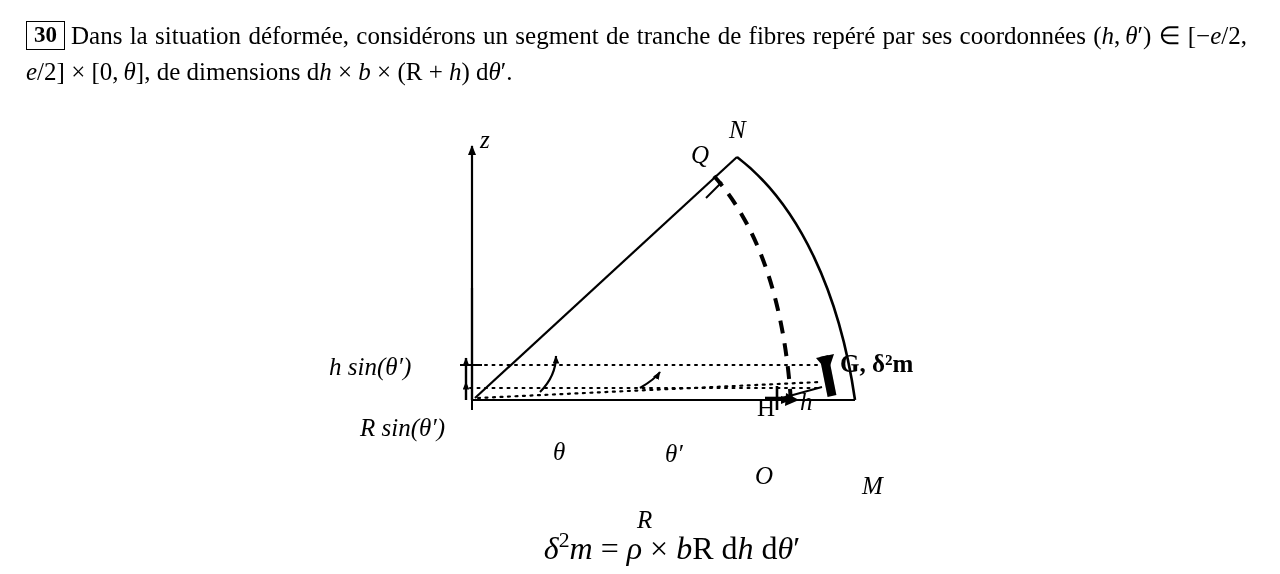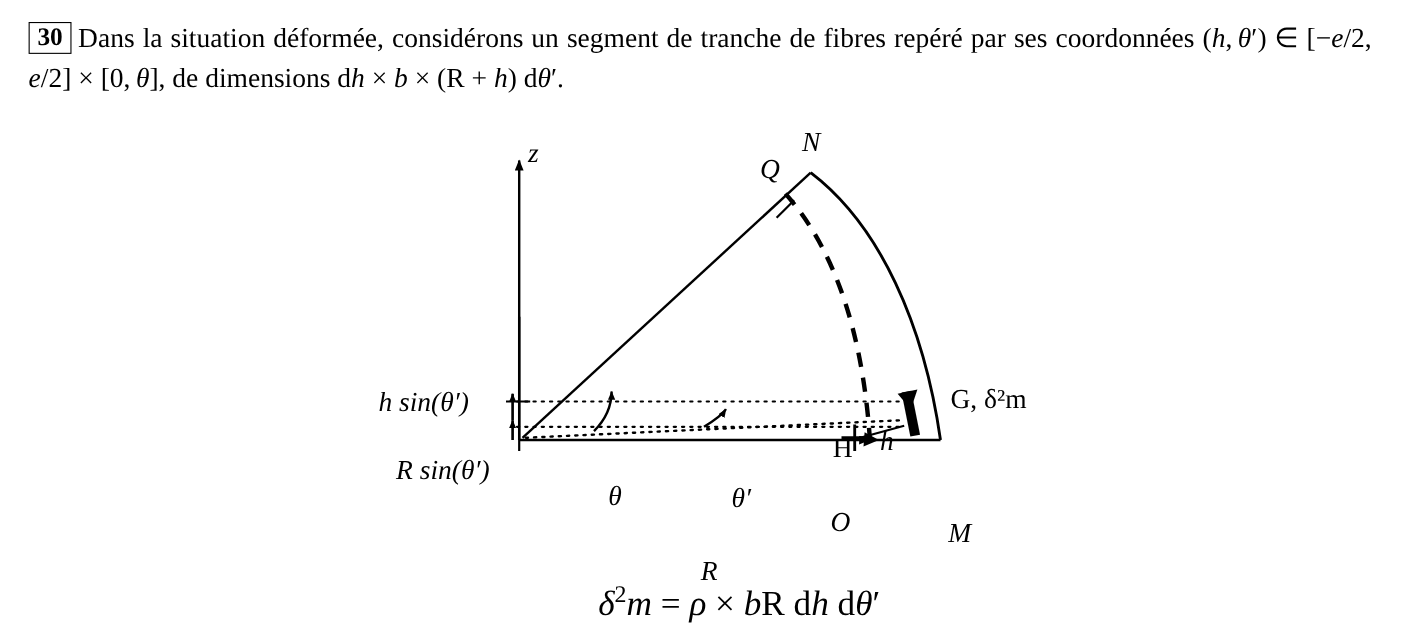--- a/index.html
+++ b/index.html
@@ -139,26 +139,26 @@
       <path d="M 540,282 C 552,270 556,258 556,246" fill="none" stroke="#000" stroke-width="2.2" marker-end="url(#arrowSolidSm)"></path>
 
       <path d="M 640,278 C 650,272 656,268 660,262" fill="none" stroke="#000" stroke-width="2.2" marker-end="url(#arrowSolidSm)"></path>
 
       <line x1="472" y1="290" x2="472" y2="300" stroke="#000" stroke-width="2"></line>
     </svg>
 
     <span class="flabel it" style="left:480px; top:16px;">z</span>
     <span class="flabel it" style="left:729px; top:6px;">N</span>
     <span class="flabel it" style="left:691px; top:31px;">Q</span>
-    <span class="flabel" style="left:864px; top:240px;">G, δ²m</span>
+    <span class="flabel" style="left:840px; top:240px;font-weight:bold;">G, δ²m</span>
     <span class="flabel" style="left:757px; top:284px;">H</span>
     <span class="flabel it" style="left:800px; top:278px;">h</span>
     <span class="flabel it" style="left:755px; top:352px;">O</span>
     <span class="flabel it" style="left:862px; top:362px;">M</span>
-    <span class="flabel it" style="left:329px; top:243px;margin-left:15px;">h sin(θ′)</span>
+    <span class="flabel it" style="left:329px; top:243px;">h sin(θ′)</span>
     <span class="flabel it" style="left:329px; top:304px;margin-left:31px;">R sin(θ′)</span>
     <span class="flabel it" style="left:553px; top:328px;">θ</span>
     <span class="flabel it" style="left:665px; top:330px;">θ′</span>
     <span class="flabel it" style="left:637px; top:396px;">R</span>
   </div>
 
 
   <div class="equation">
     <span><span class="mi">δ</span><sup class="sm">2</sup><span class="mi">m</span> = <span class="mi">ρ</span> × <span class="mi">b</span><span class="mup">R</span> d<span class="mi">h</span> d<span class="mi">θ</span>′</span>
   </div>

